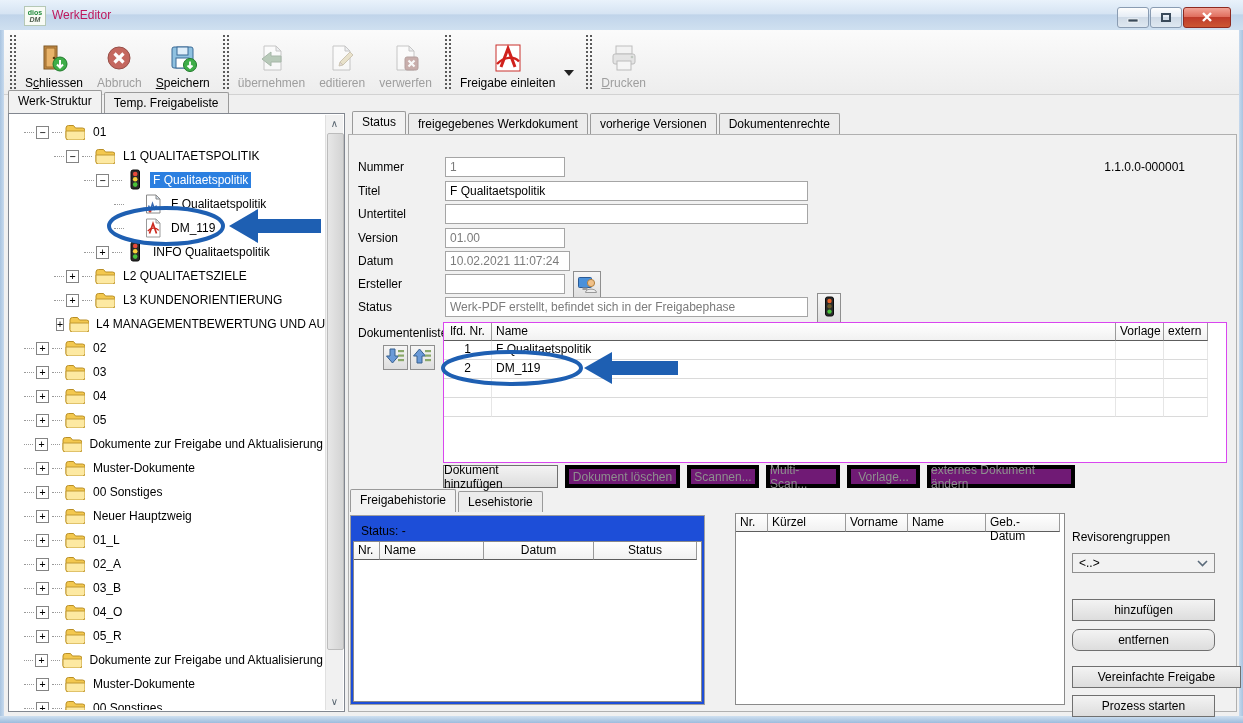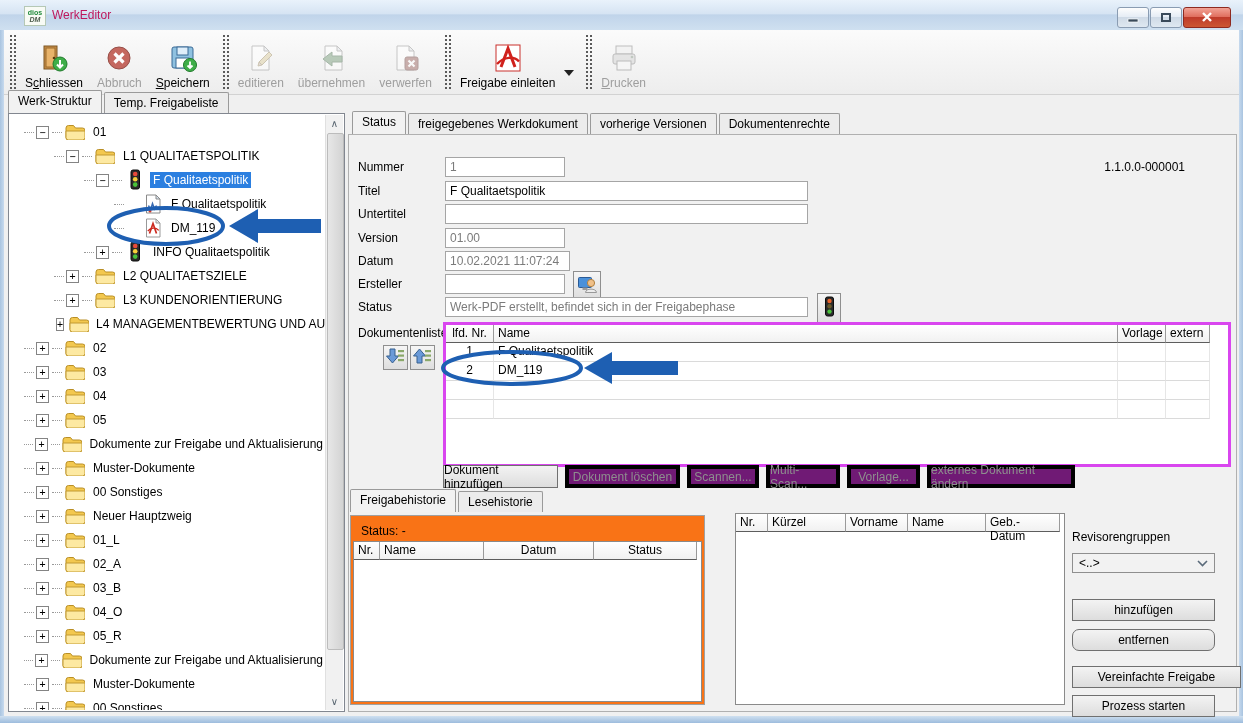--- a/index.html
+++ b/index.html
@@ -63,33 +63,33 @@
   .sb-thumb{position:absolute;left:1px;width:15px;background:linear-gradient(90deg,#e7e7e7,#d3d3d3);
     border:1px solid #bcbcbc;border-radius:2px;}
   
   .flabel{font-size:12px;color:#000;}
   .field{height:20px;background:#fff;border:1px solid #a5a5a5;font-size:12px;padding:1px 4px;
     box-sizing:border-box;font-family:"Liberation Sans",sans-serif;color:#000;}
   .field.ro{color:#7b7b7b;}
   .sq-btn{background:linear-gradient(#f6f6f6,#dedede);border:1px solid #8f8f8f;
     display:flex;align-items:center;justify-content:center;}
   
-  .doc-box{left:443px;top:322px;width:782px;height:139px;background:#fff;border:3px solid #d946ef;}
+  .doc-box{left:443px;top:322px;width:782px;height:139px;background:#fff;border:1px solid #d946ef;}
   .trow{display:flex;}
   .hcell{background:linear-gradient(#ffffff,#f1f1f1);border-right:1px solid #9a9a9a;border-bottom:1px solid #5d5d5d;
     font-size:12px;padding:1px 4px;box-sizing:border-box;height:18px;}
   .bcell{border-right:1px solid #e6e6e6;border-bottom:1px solid #dadada;font-size:12px;
     padding:1px 4px;box-sizing:border-box;height:19px;}
   .ctr{text-align:center;}
   
   .btn{background:linear-gradient(#f3f3f3,#dddddd);border:1px solid #707070;font-size:12px;
     display:flex;align-items:center;justify-content:center;box-sizing:border-box;}
   .btn.disabled{background:#701a75;border:4px solid #000000;color:#8e8e8e;}
   
-  .grp-box{background:#f97316;border:1px solid #a0a0a0;}
+  .grp-box{background:#1d4ed8;border:1px solid #a0a0a0;}
   .white-box{background:#fff;border:1px solid #8a8a8a;}
   .combo{background:#f2f2f2;border:1px solid #8f8f8f;display:flex;align-items:center;
     justify-content:space-between;padding:0 6px;box-sizing:border-box;font-size:12px;}
   .overlay{position:absolute;left:0;top:0;z-index:60;pointer-events:none;}
   u{text-decoration:underline;}
 </style>
 </head>
 <body>
 
 <div class="abs titlebar"></div>
@@ -151,37 +151,37 @@
           <circle cx="22" cy="22" r="6.5" fill="#3fae49" stroke="#1f7a2a"></circle>
           <path d="M22 18.5 L22 25 M19.5 22.5 L22 25 L24.5 22.5" stroke="#fff" stroke-width="1.8" fill="none"></path>
         </svg>
       </span>
       <span class="tlab"><u>S</u>peichern</span>
     </div>
     <div class="tb-handle"></div>
     <div class="tb-btn disabled">
       <span class="ticon dim-full">
         <svg width="30" height="30">
+          <path d="M8 3 h12 l5 5 v19 h-17 z" fill="#fff" stroke="#8a8a8a"></path>
+          <path d="M20 3 l5 5 h-5 z" fill="#dce6f0" stroke="#8a8a8a"></path>
+          <path d="M25 13 v6 h-10 v4 l-9 -7 9 -7 v4 z" fill="#44a64a" stroke="#1f7a2a"></path>
+        </svg>
+      </span>
+      <span class="tlab">übernehmen</span>
+    </div>
+    <div class="tb-btn disabled">
+      <span class="ticon dim-full">
+        <svg width="30" height="30">
           <path d="M6 3 h12 l5 5 v19 h-17 z" fill="#fff" stroke="#8a8a8a"></path>
           <path d="M18 3 l5 5 h-5 z" fill="#dce6f0" stroke="#8a8a8a"></path>
           <path d="M13 19 L23 9 L26 12 L16 22 z" fill="#f2c94c" stroke="#b58a20"></path>
           <path d="M13 19 L12 23 L16 22 z" fill="#e8b0a0" stroke="#b58a20"></path>
         </svg>
       </span>
       <span class="tlab">editieren</span>
-    </div>
-    <div class="tb-btn disabled">
-      <span class="ticon dim-full">
-        <svg width="30" height="30">
-          <path d="M8 3 h12 l5 5 v19 h-17 z" fill="#fff" stroke="#8a8a8a"></path>
-          <path d="M20 3 l5 5 h-5 z" fill="#dce6f0" stroke="#8a8a8a"></path>
-          <path d="M25 13 v6 h-10 v4 l-9 -7 9 -7 v4 z" fill="#44a64a" stroke="#1f7a2a"></path>
-        </svg>
-      </span>
-      <span class="tlab">übernehmen</span>
     </div>
     <div class="tb-btn disabled">
       <span class="ticon dim-full">
         <svg width="30" height="30">
           <path d="M6 3 h12 l5 5 v19 h-17 z" fill="#fff" stroke="#8a8a8a"></path>
           <path d="M18 3 l5 5 h-5 z" fill="#dce6f0" stroke="#8a8a8a"></path>
           <rect x="14" y="14" width="13" height="13" rx="2" fill="#d8473a" stroke="#9a2a20"></rect>
           <path d="M17.5 17.5 l6 6 M23.5 17.5 l-6 6" stroke="#fff" stroke-width="2.2"></path>
         </svg>
       </span>

